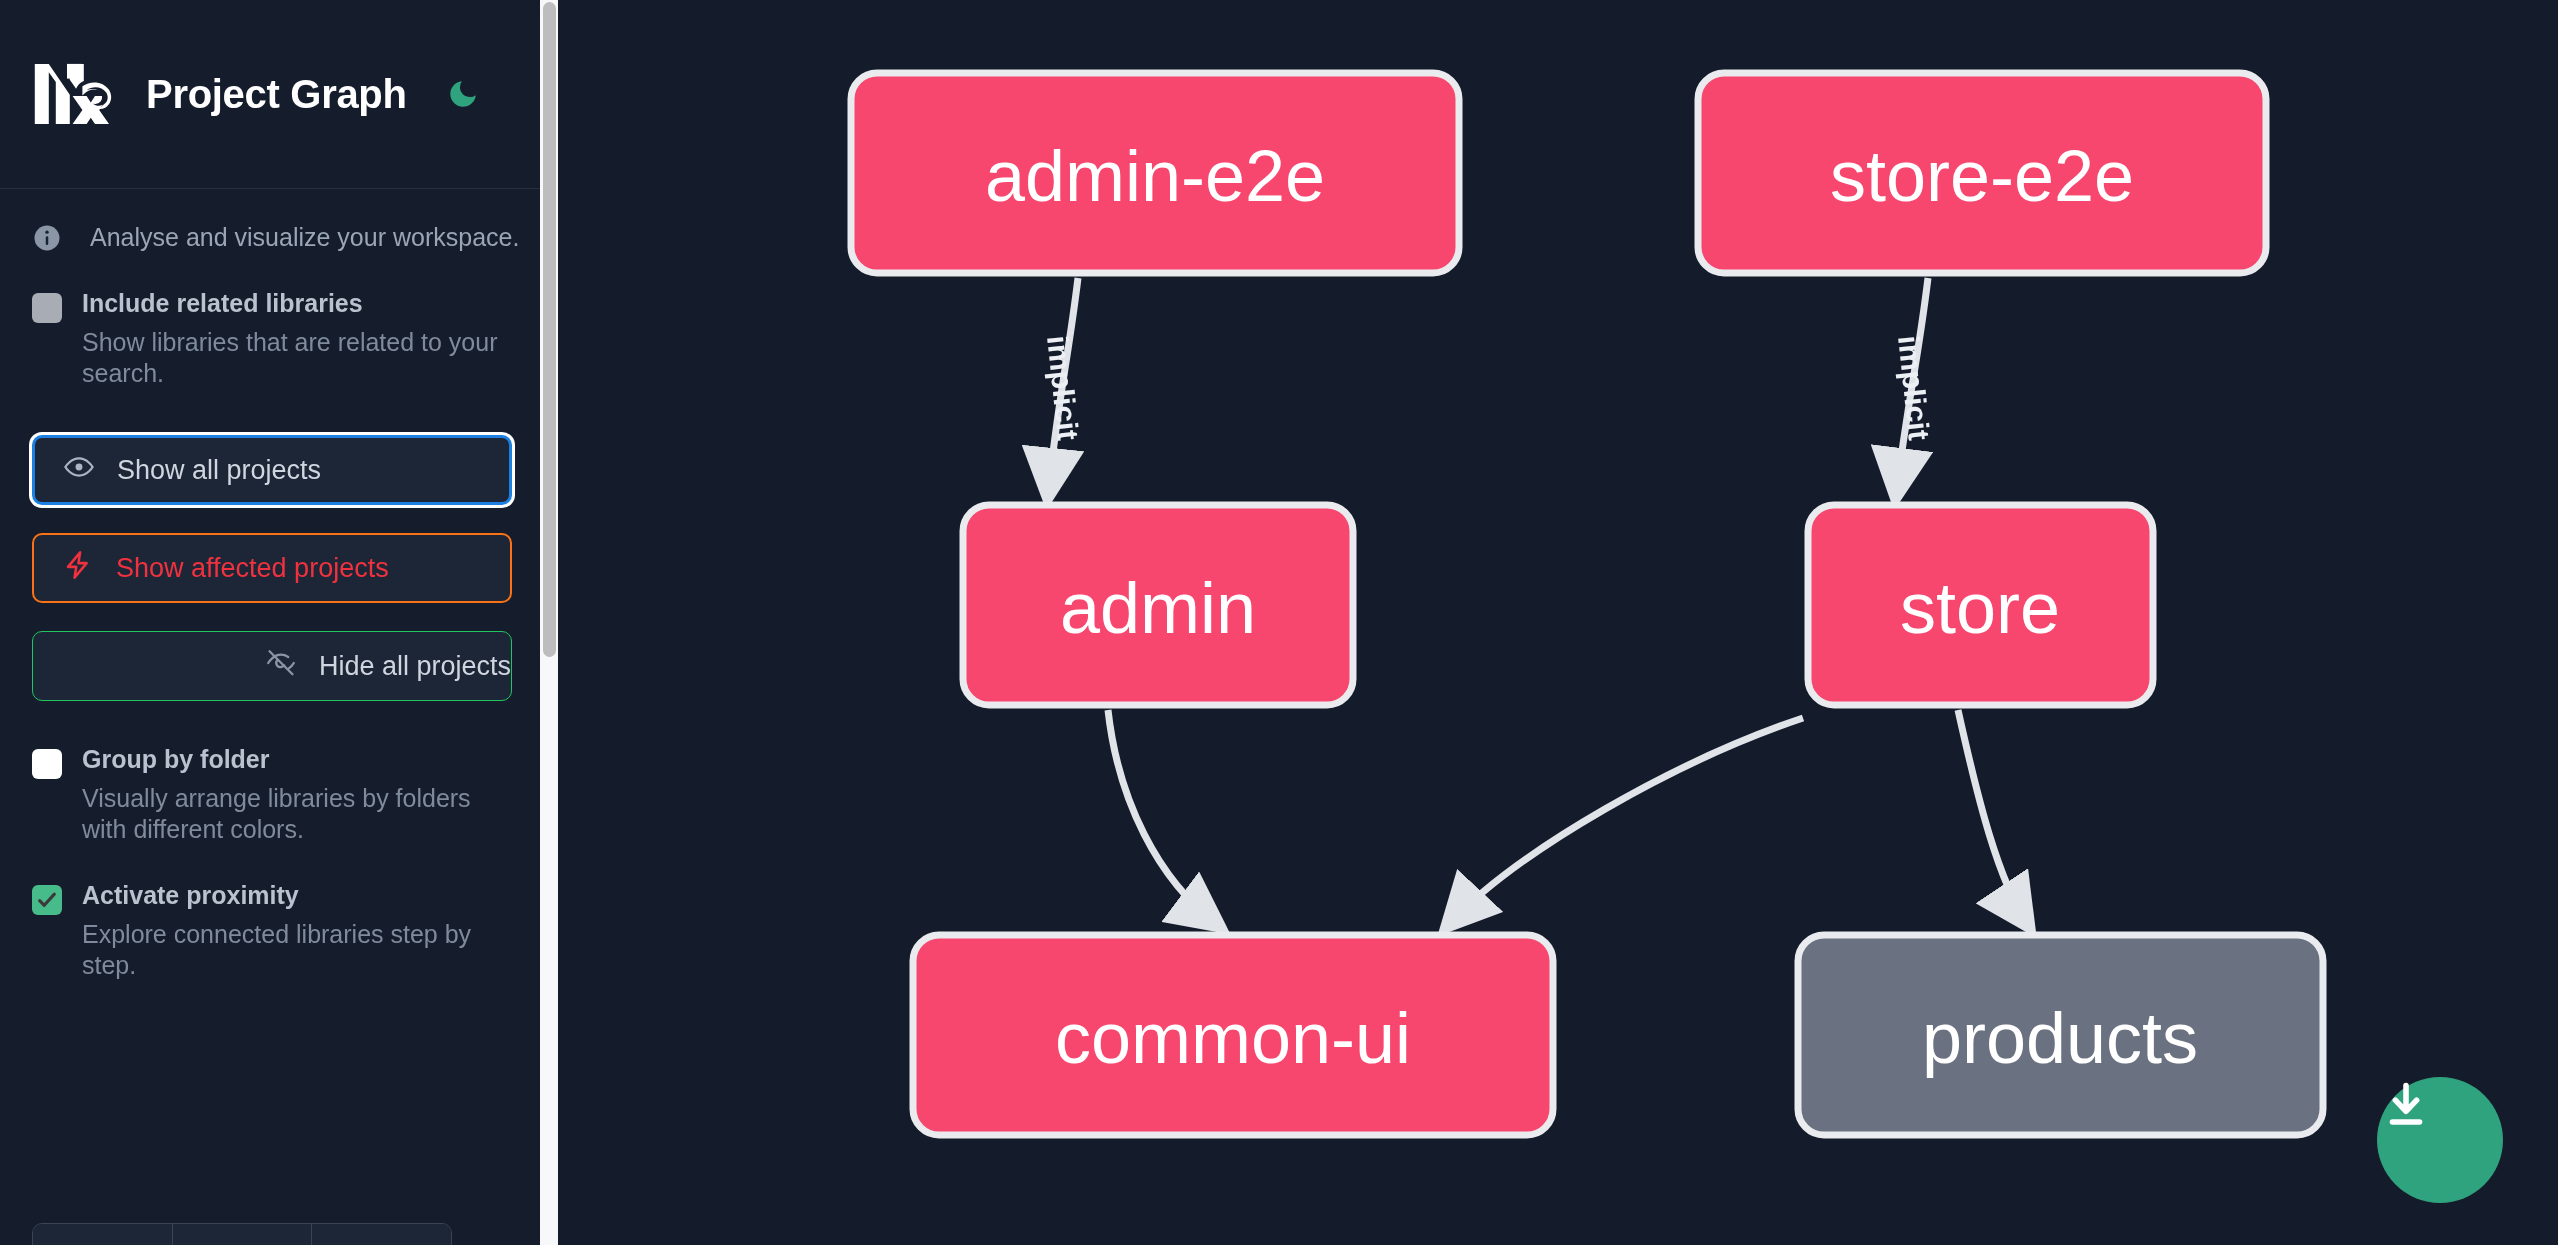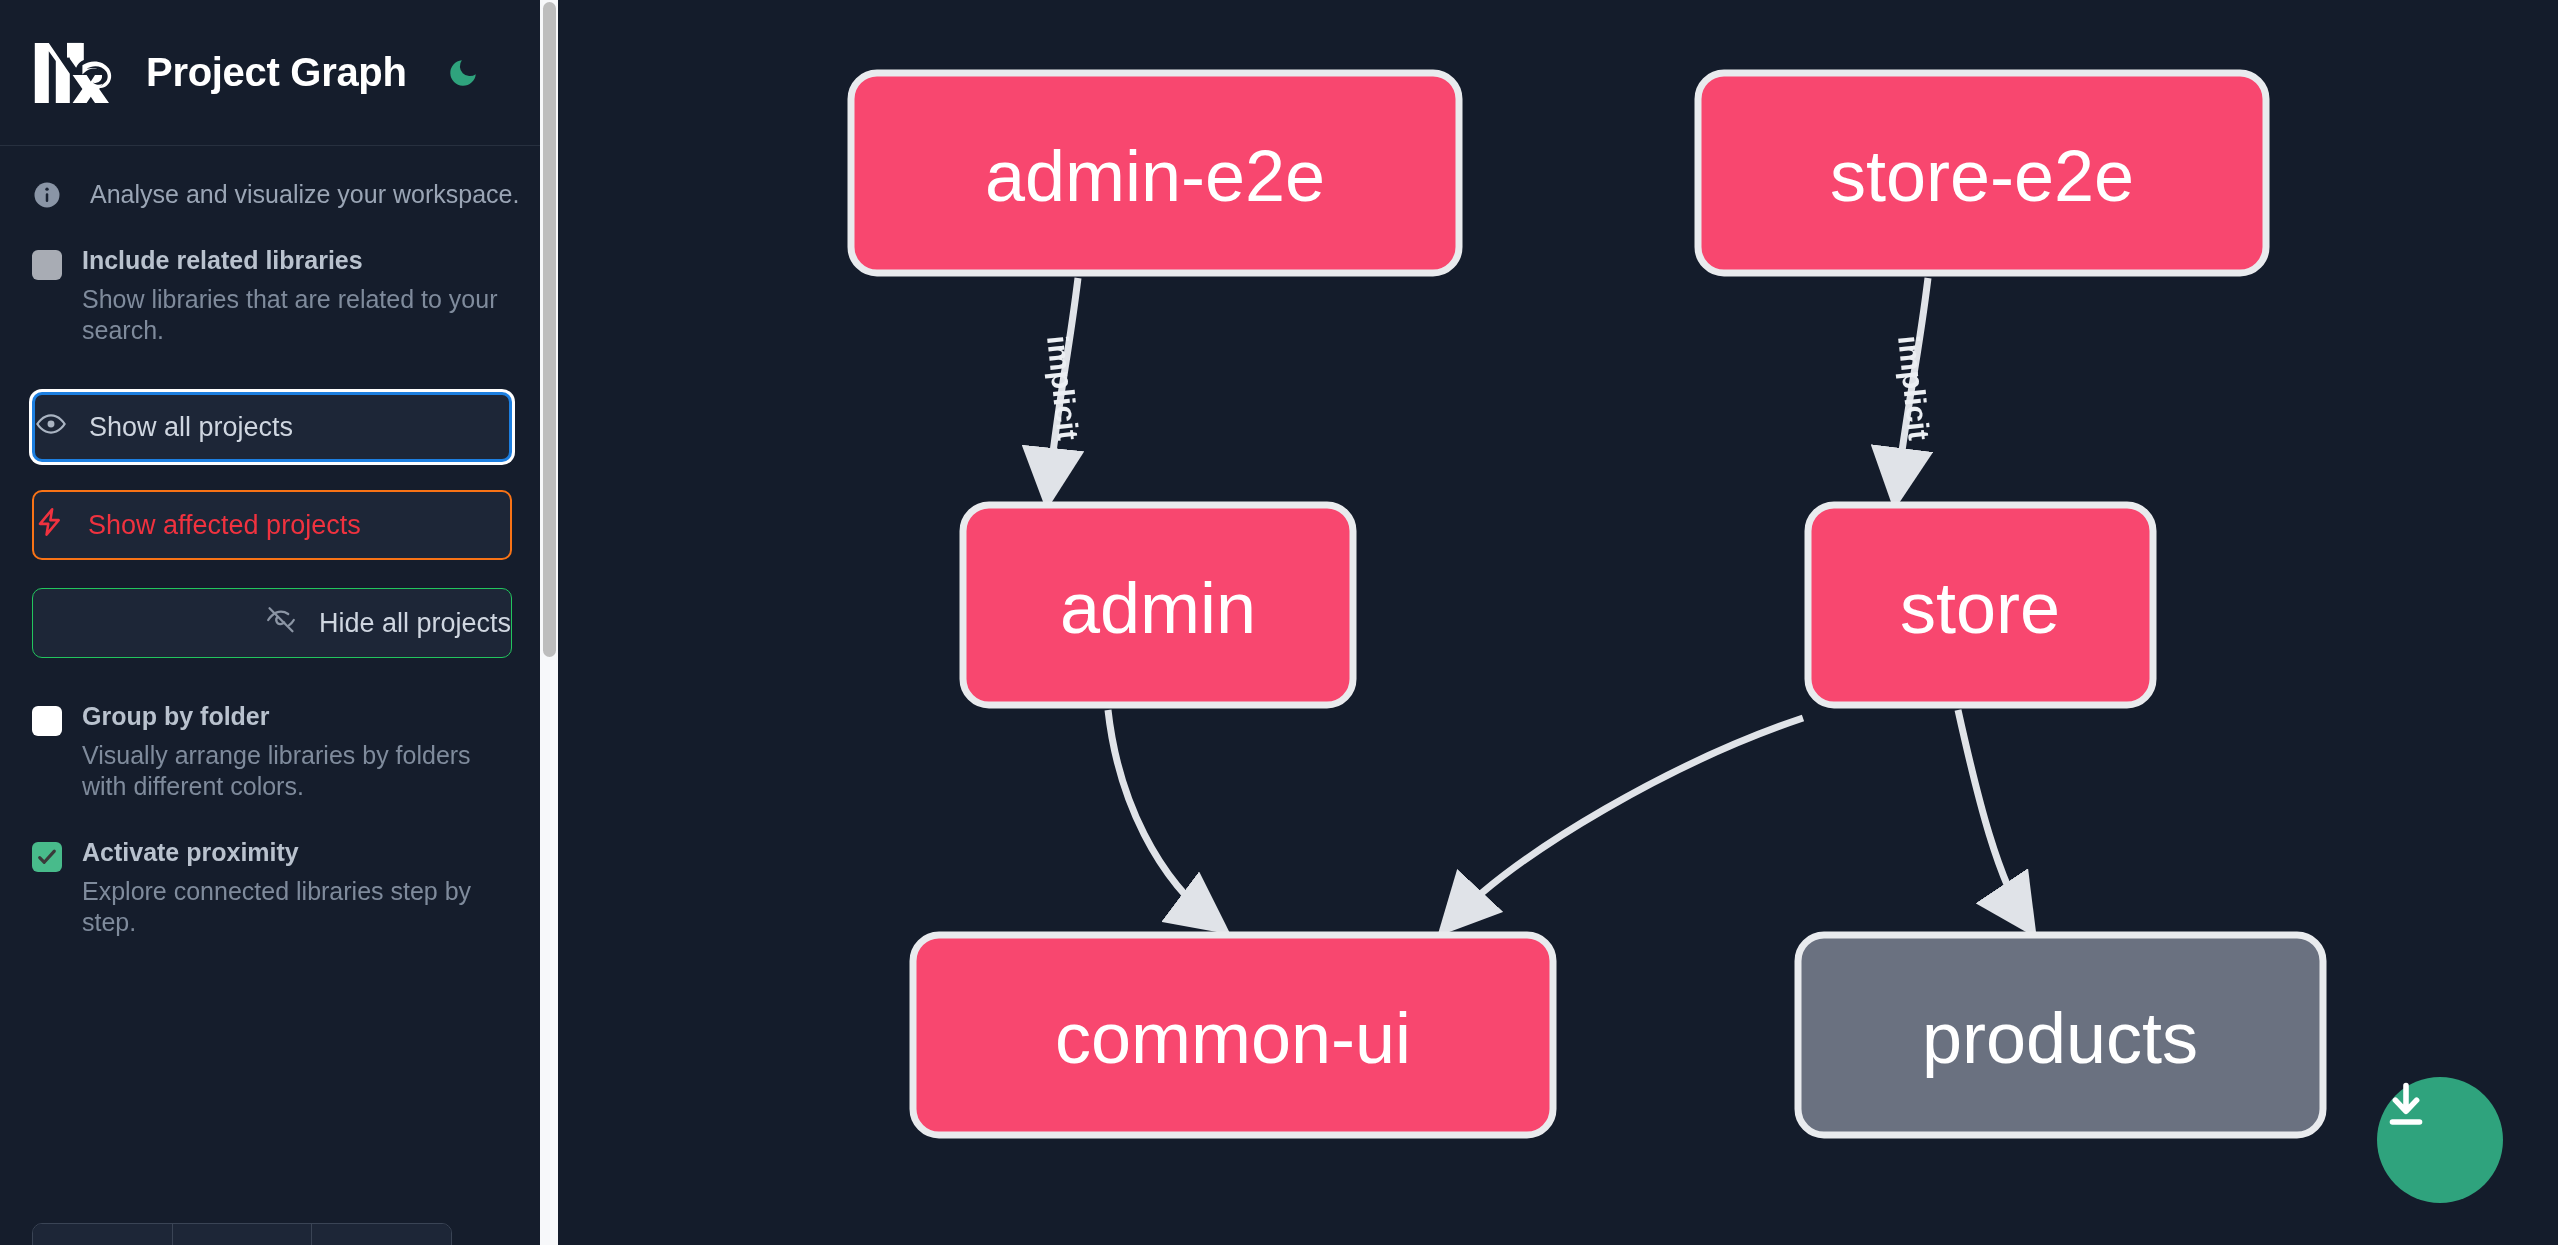--- a/index.html
+++ b/index.html
@@ -18,21 +18,21 @@
     position: relative;
     width: 558px;
     height: 1245px;
     background: #151d2c;
     flex: 0 0 558px;
     overflow: hidden;
   }
   .sidebar-inner { width: 544px; height: 100%; position: relative; }
 
   .sb-header {
-    height: 146px;
+    height: 189px;
     display: flex;
     align-items: center;
     padding-left: 32px;
     border-bottom: 1px solid #27303f;
   }
   .nx-logo { width: 84px; height: 66px; flex: 0 0 auto; }
   .app-title {
     color: #ffffff;
     font-size: 40px;
     font-weight: 700;
@@ -105,20 +105,21 @@
   .checkbox.green { background: #48bb8b; }
   .checkbox.green svg { position: absolute; left: 3px; top: 4px; }
 
   .btn-group { margin: 46px 32px 0 32px; }
   .gbtn {
     width: 100%;
     height: 70px;
     display: flex;
     align-items: center;
     gap: 22px;
+    padding-left: 28px;
     border-radius: 10px;
     background: #1d2637;
     cursor: pointer;
     margin-bottom: 28px;
     border: 1px solid #343e50;
     font-size: 27px;
     color: #cfd6e0;
     font-family: "Liberation Sans", sans-serif;
     text-align: left;
     font-weight: 500;

